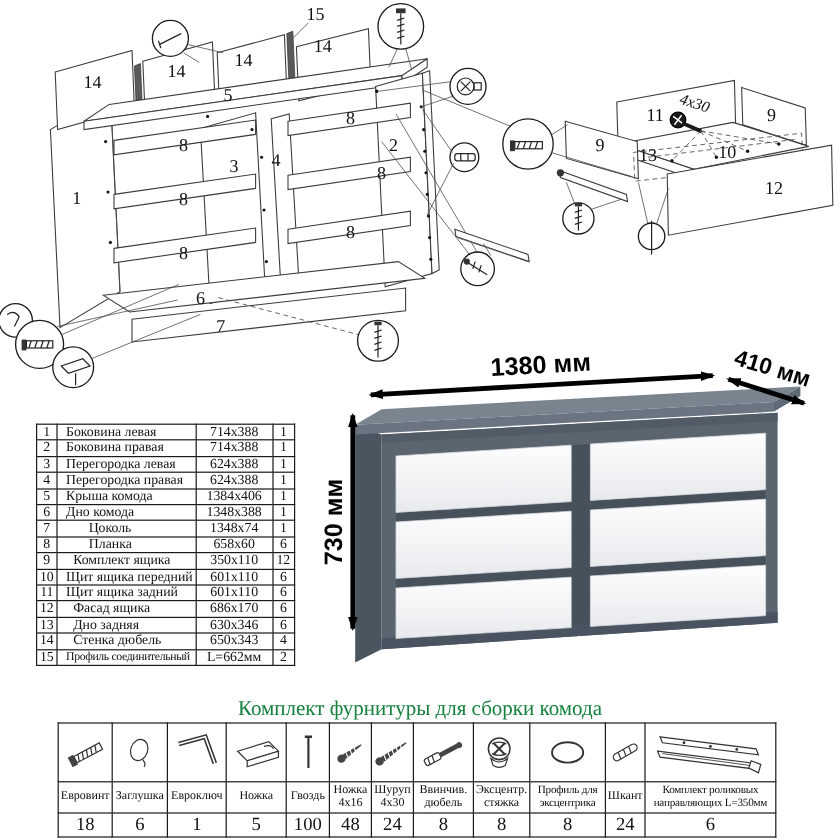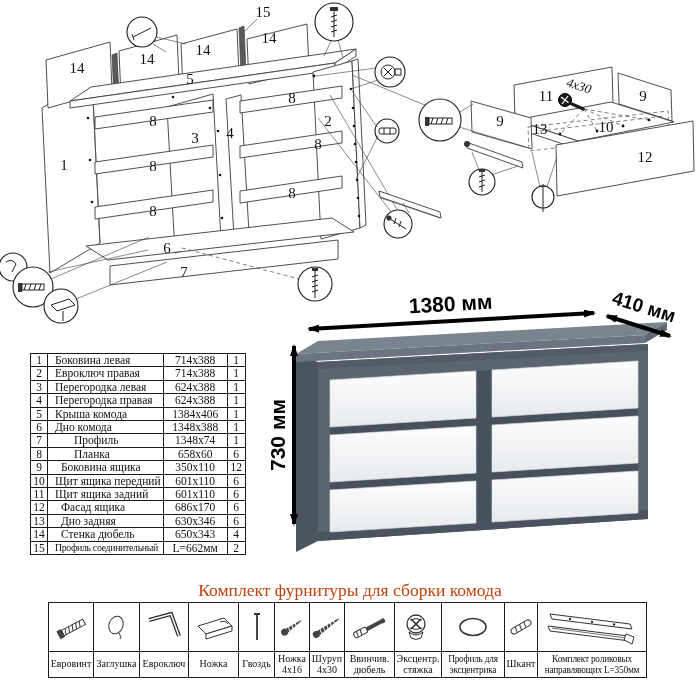--- a/index.html
+++ b/index.html
@@ -18,21 +18,21 @@
   .dim2{font:700 19px "Liberation Sans",sans-serif;fill:#000;text-anchor:middle;}
   
   #parts-table{position:absolute;left:30px;top:353px;border-collapse:collapse;table-layout:fixed;}
   #parts-table td{border:1px solid #1a1a1a;font-size:11.5px;line-height:12.4px;height:12.4px;padding:0 2px;white-space:nowrap;overflow:hidden;color:#111;}
   #parts-table td.c{text-align:center;padding:0 1px;}
   #parts-table tr.ind2 td.nm{padding-left:26px;}
   #parts-table tr.ind1 td.nm{padding-left:13px;}
   #parts-table tr.ind0 td.nm{padding-left:7px;}
   #parts-table tr.small td.nm{font-size:9.8px;letter-spacing:-.3px;}
   
-  #hw-title{position:absolute;left:0;top:580px;width:700px;text-align:center;font-size:17.5px;color:#c2410c;}
+  #hw-title{position:absolute;left:0;top:580px;width:700px;text-align:center;font-size:17.5px;color:#15803d;}
   #hw-table{position:absolute;left:48px;top:602px;border-collapse:collapse;table-layout:fixed;}
   #hw-table td{border:1px solid #1a1a1a;text-align:center;vertical-align:middle;padding:0;color:#111;}
   #hw-table tr.icons td{height:48px;}
   #hw-table tr.names td{font-size:10px;line-height:10.5px;height:25px;padding:0 1px;}
   #hw-table tr.names td.tiny{font-size:9.3px;letter-spacing:-.2px;}
   #hw-table tr.qtys td{font-size:15.5px;height:19px;}
   .hwicon{display:block;margin:0 auto;}
 </style>
 </head>
 <body>
@@ -316,21 +316,21 @@
     </colgroup>
   <tbody>
     <tr class="ind0">
         <td class="c">1</td>
         <td class="nm">Боковина левая</td>
         <td class="c">714x388</td>
         <td class="c">1</td>
       </tr>
     <tr class="ind0">
         <td class="c">2</td>
-        <td class="nm">Евроключ правая</td>
+        <td class="nm">Боковина правая</td>
         <td class="c">714x388</td>
         <td class="c">1</td>
       </tr>
     <tr class="ind0">
         <td class="c">3</td>
         <td class="nm">Перегородка левая</td>
         <td class="c">624x388</td>
         <td class="c">1</td>
       </tr>
     <tr class="ind0">
@@ -346,33 +346,33 @@
         <td class="c">1</td>
       </tr>
     <tr class="ind0">
         <td class="c">6</td>
         <td class="nm">Дно комода</td>
         <td class="c">1348x388</td>
         <td class="c">1</td>
       </tr>
     <tr class="ind2">
         <td class="c">7</td>
-        <td class="nm">Профиль</td>
+        <td class="nm">Цоколь</td>
         <td class="c">1348x74</td>
         <td class="c">1</td>
       </tr>
     <tr class="ind2">
         <td class="c">8</td>
         <td class="nm">Планка</td>
         <td class="c">658x60</td>
         <td class="c">6</td>
       </tr>
     <tr class="ind1">
         <td class="c">9</td>
-        <td class="nm">Боковина ящика</td>
+        <td class="nm">Комплект ящика</td>
         <td class="c">350x110</td>
         <td class="c">12</td>
       </tr>
     <tr class="ind0">
         <td class="c">10</td>
         <td class="nm">Щит ящика передний</td>
         <td class="c">601x110</td>
         <td class="c">6</td>
       </tr>
     <tr class="ind0">
@@ -543,14 +543,28 @@
       <td>Ножка</td>
       <td>Гвоздь</td>
       <td>Ножка 4x16</td>
       <td>Шуруп 4x30</td>
       <td>Ввинчив. дюбель</td>
       <td>Эксцентр. стяжка</td>
       <td class="tiny">Профиль для эксцентрика</td>
       <td>Шкант</td>
       <td class="tiny">Комплект роликовых направляющих L=350мм</td>
     </tr>
+    <tr class="qtys">
+      <td>18</td>
+      <td>6</td>
+      <td>1</td>
+      <td>5</td>
+      <td>100</td>
+      <td>48</td>
+      <td>24</td>
+      <td>8</td>
+      <td>8</td>
+      <td>8</td>
+      <td>24</td>
+      <td>6</td>
+    </tr>
   </tbody>
 </table>
 
 </body></html>

